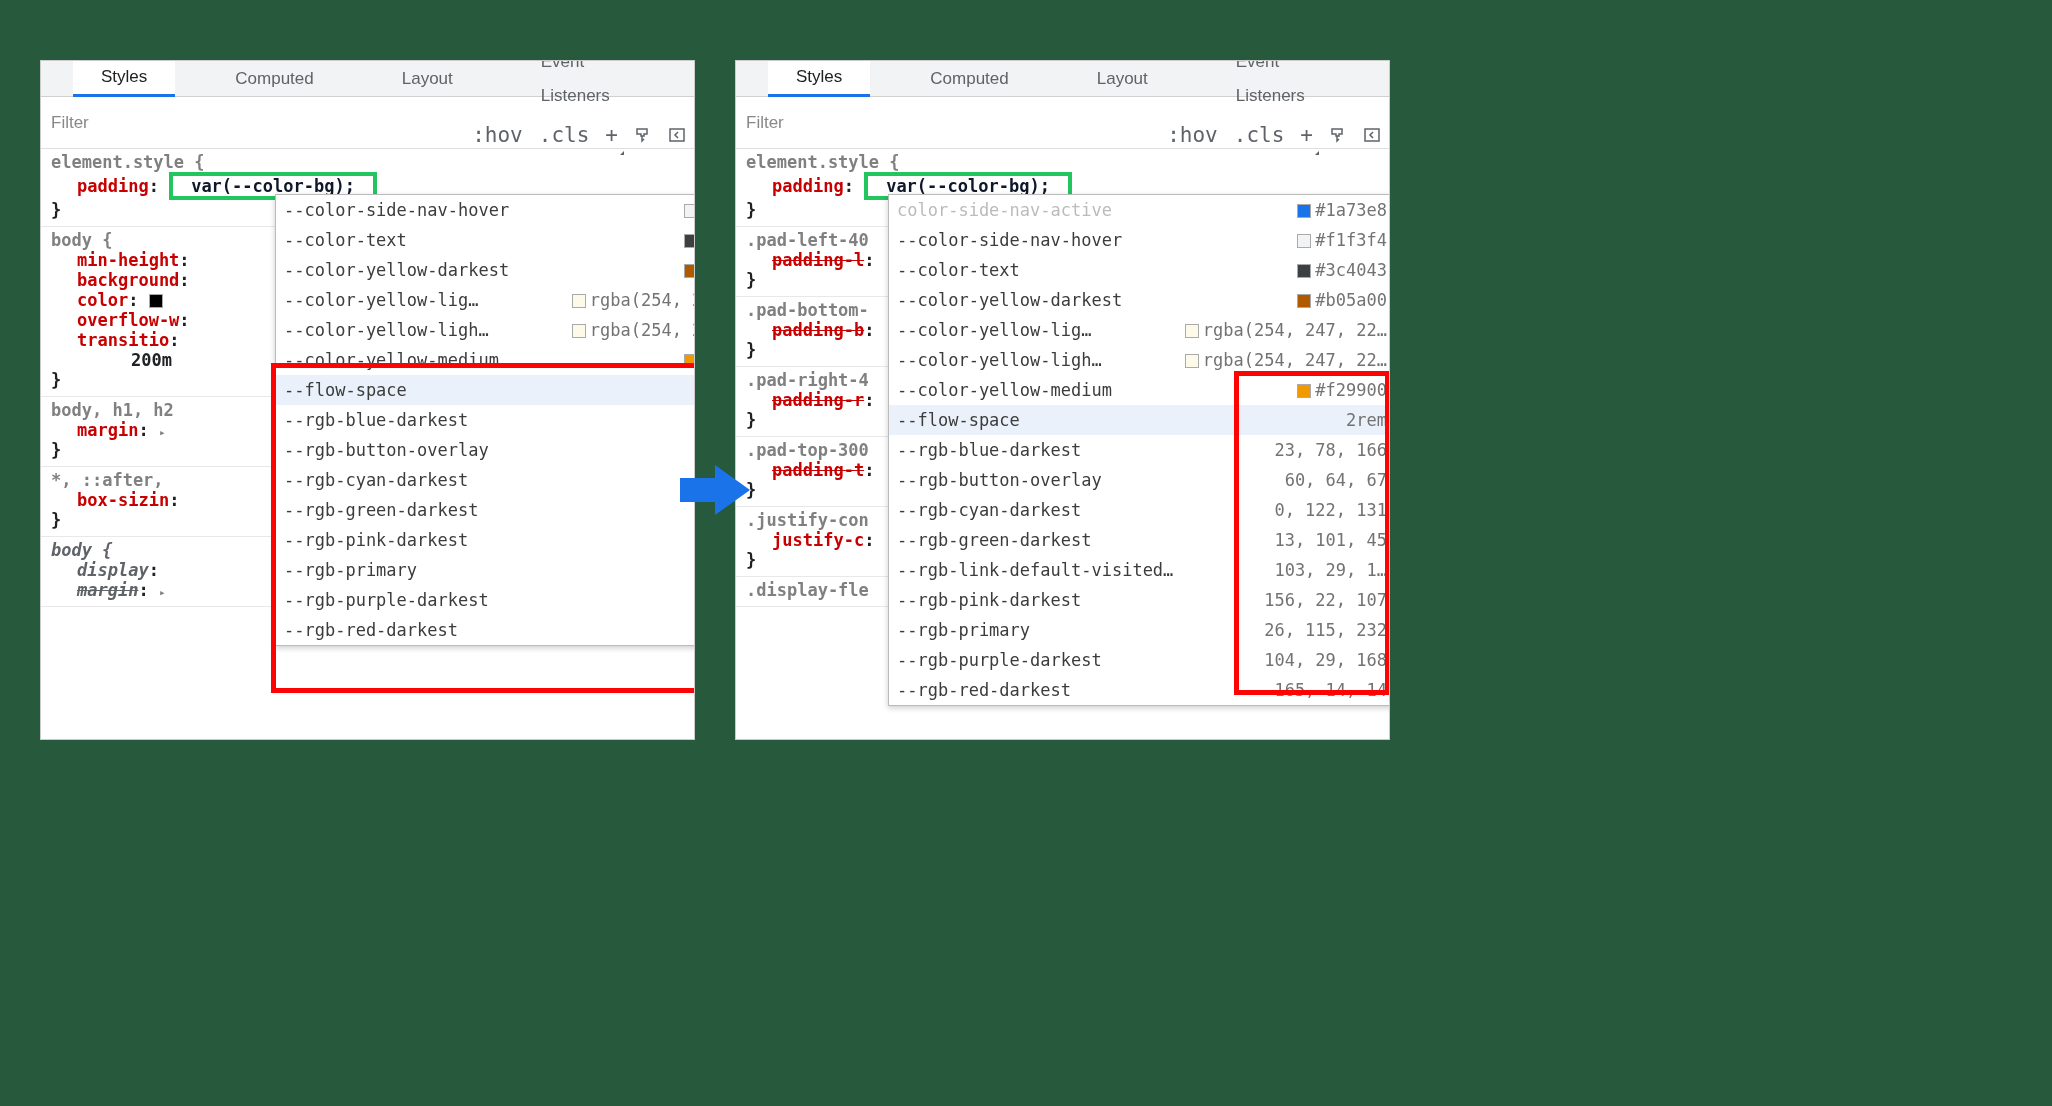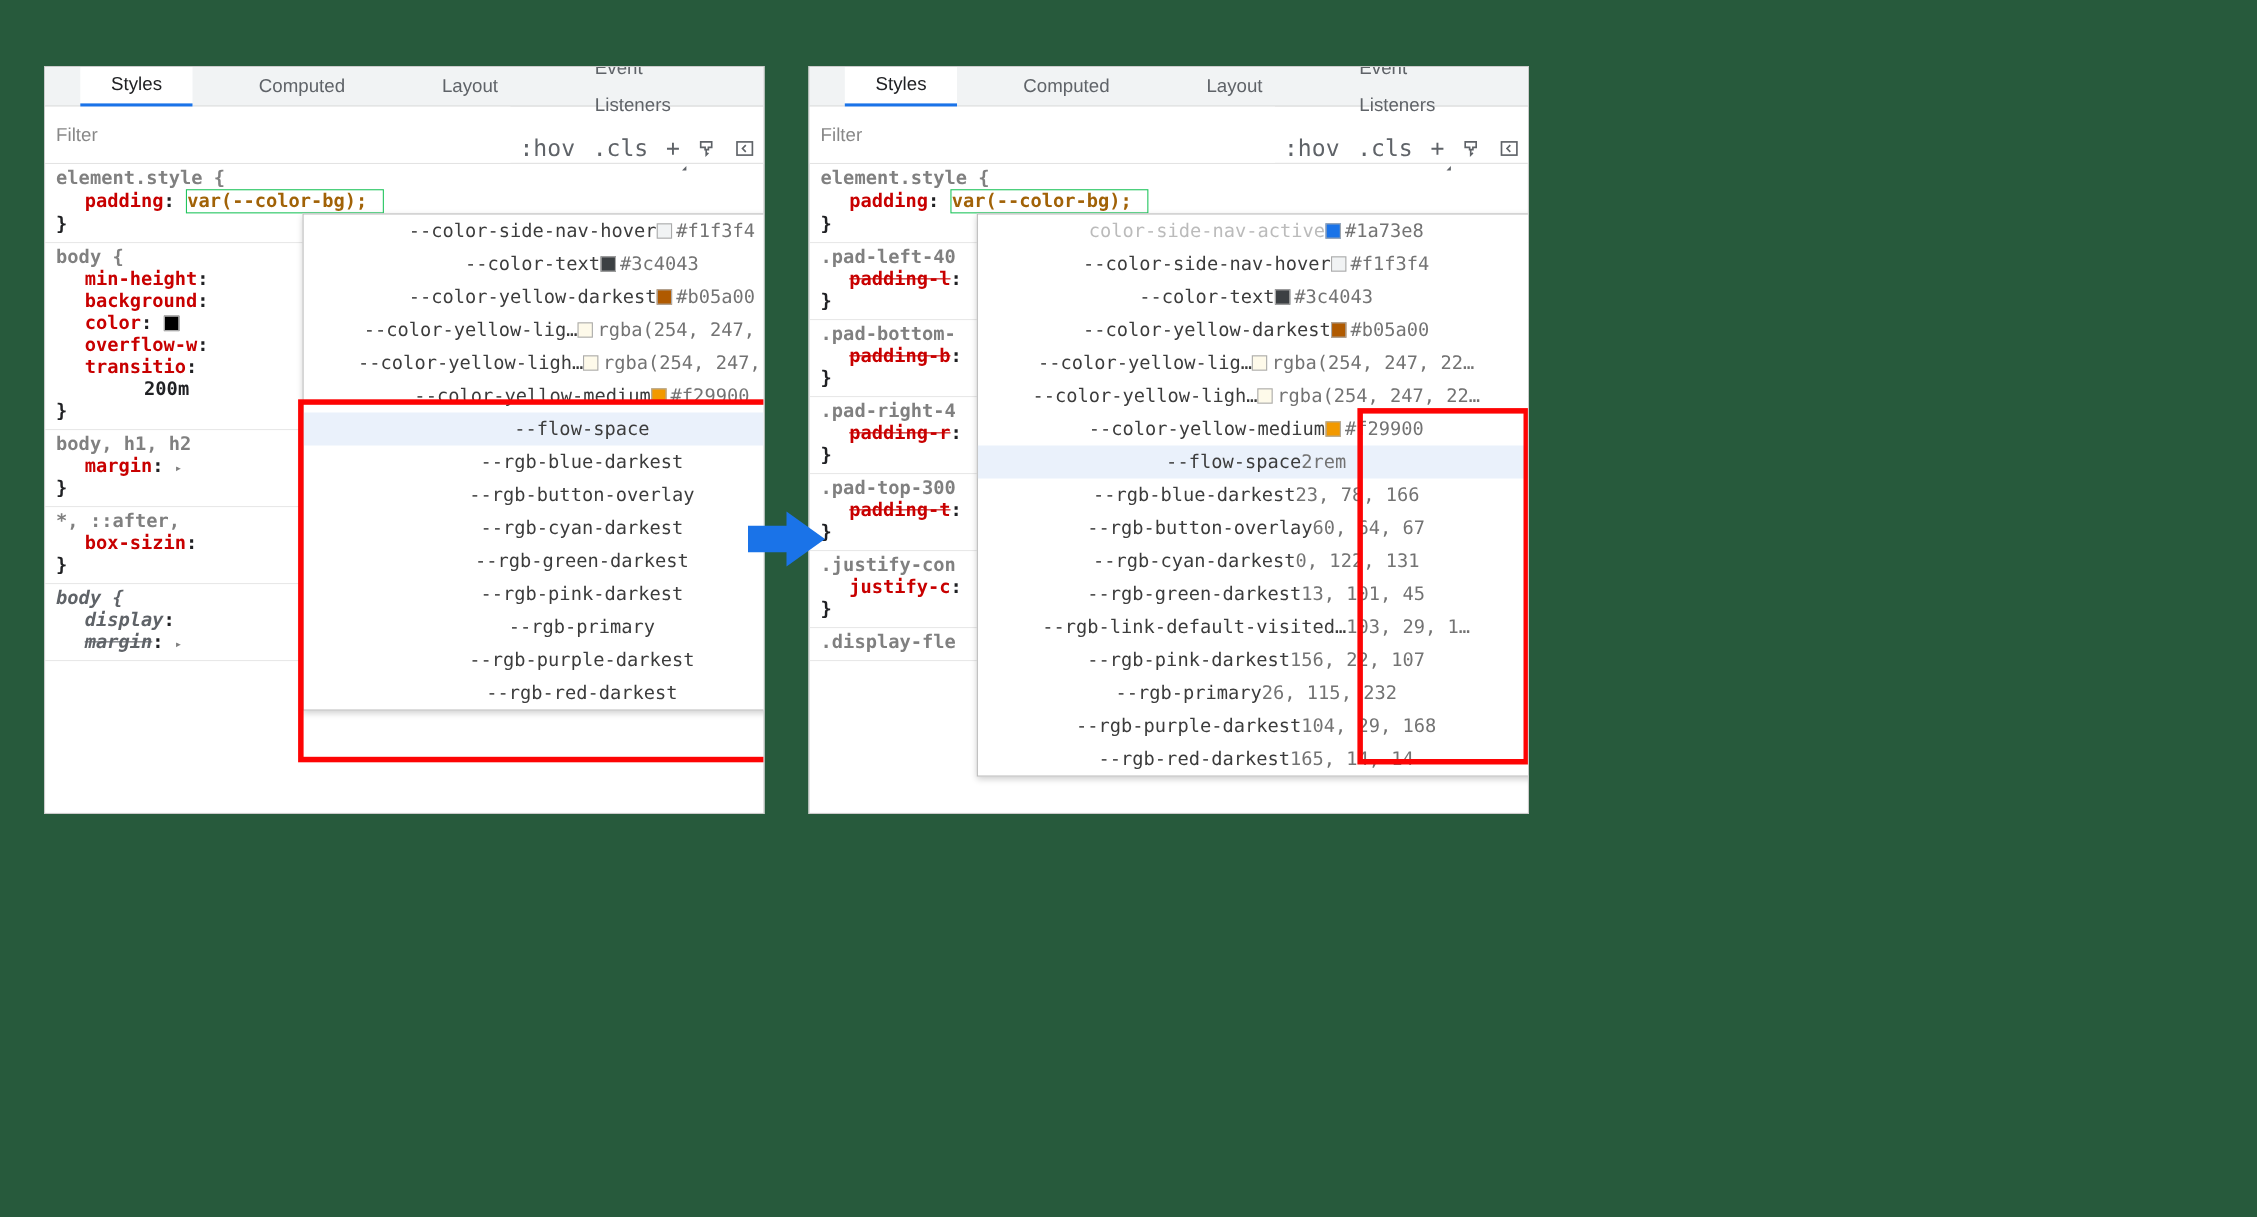--- a/index.html
+++ b/index.html
@@ -105,44 +105,44 @@
     width: 14px;
     height: 14px;
     border: 1px solid #aaa;
     vertical-align: -2px;
     margin-right: 4px;
   }
   .indent { padding-left: 26px; display: block; }
   .indent2 { padding-left: 80px; display: block; }
   .valbox {
     display: inline-block;
-    border: 1px solid #22c55e;
-    background: #fff;
-    padding: 0 0;
+    border: 4px solid #22c55e;
+    background: #fff;
+    padding: 0 18px;
     font: inherit;
-    color: #a16207;
+    color: #0f172a;
     min-width: 180px;
   }
   
   .ac {
     position: absolute;
     left: 234px;
     top: 133px;
     width: 508px;
     background: #fff;
     border: 1px solid #bbb;
     box-shadow: 0 2px 6px rgba(0,0,0,0.2);
     z-index: 10;
     font-family: Menlo, Consolas, monospace;
     font-size: 17px;
   }
   .panel.right .ac { left: 152px; }
   .ac-row {
     display: flex;
-    justify-content: center;
+    justify-content: space-between;
     padding: 2px 8px;
     line-height: 26px;
     color: #3c3c3c;
     white-space: nowrap;
   }
   .ac-row.sel { background: #eaf1fb; }
   .ac-val { color: #737373; }
   .hl-red {
     position: absolute;
     border: 5px solid #fd0404;

